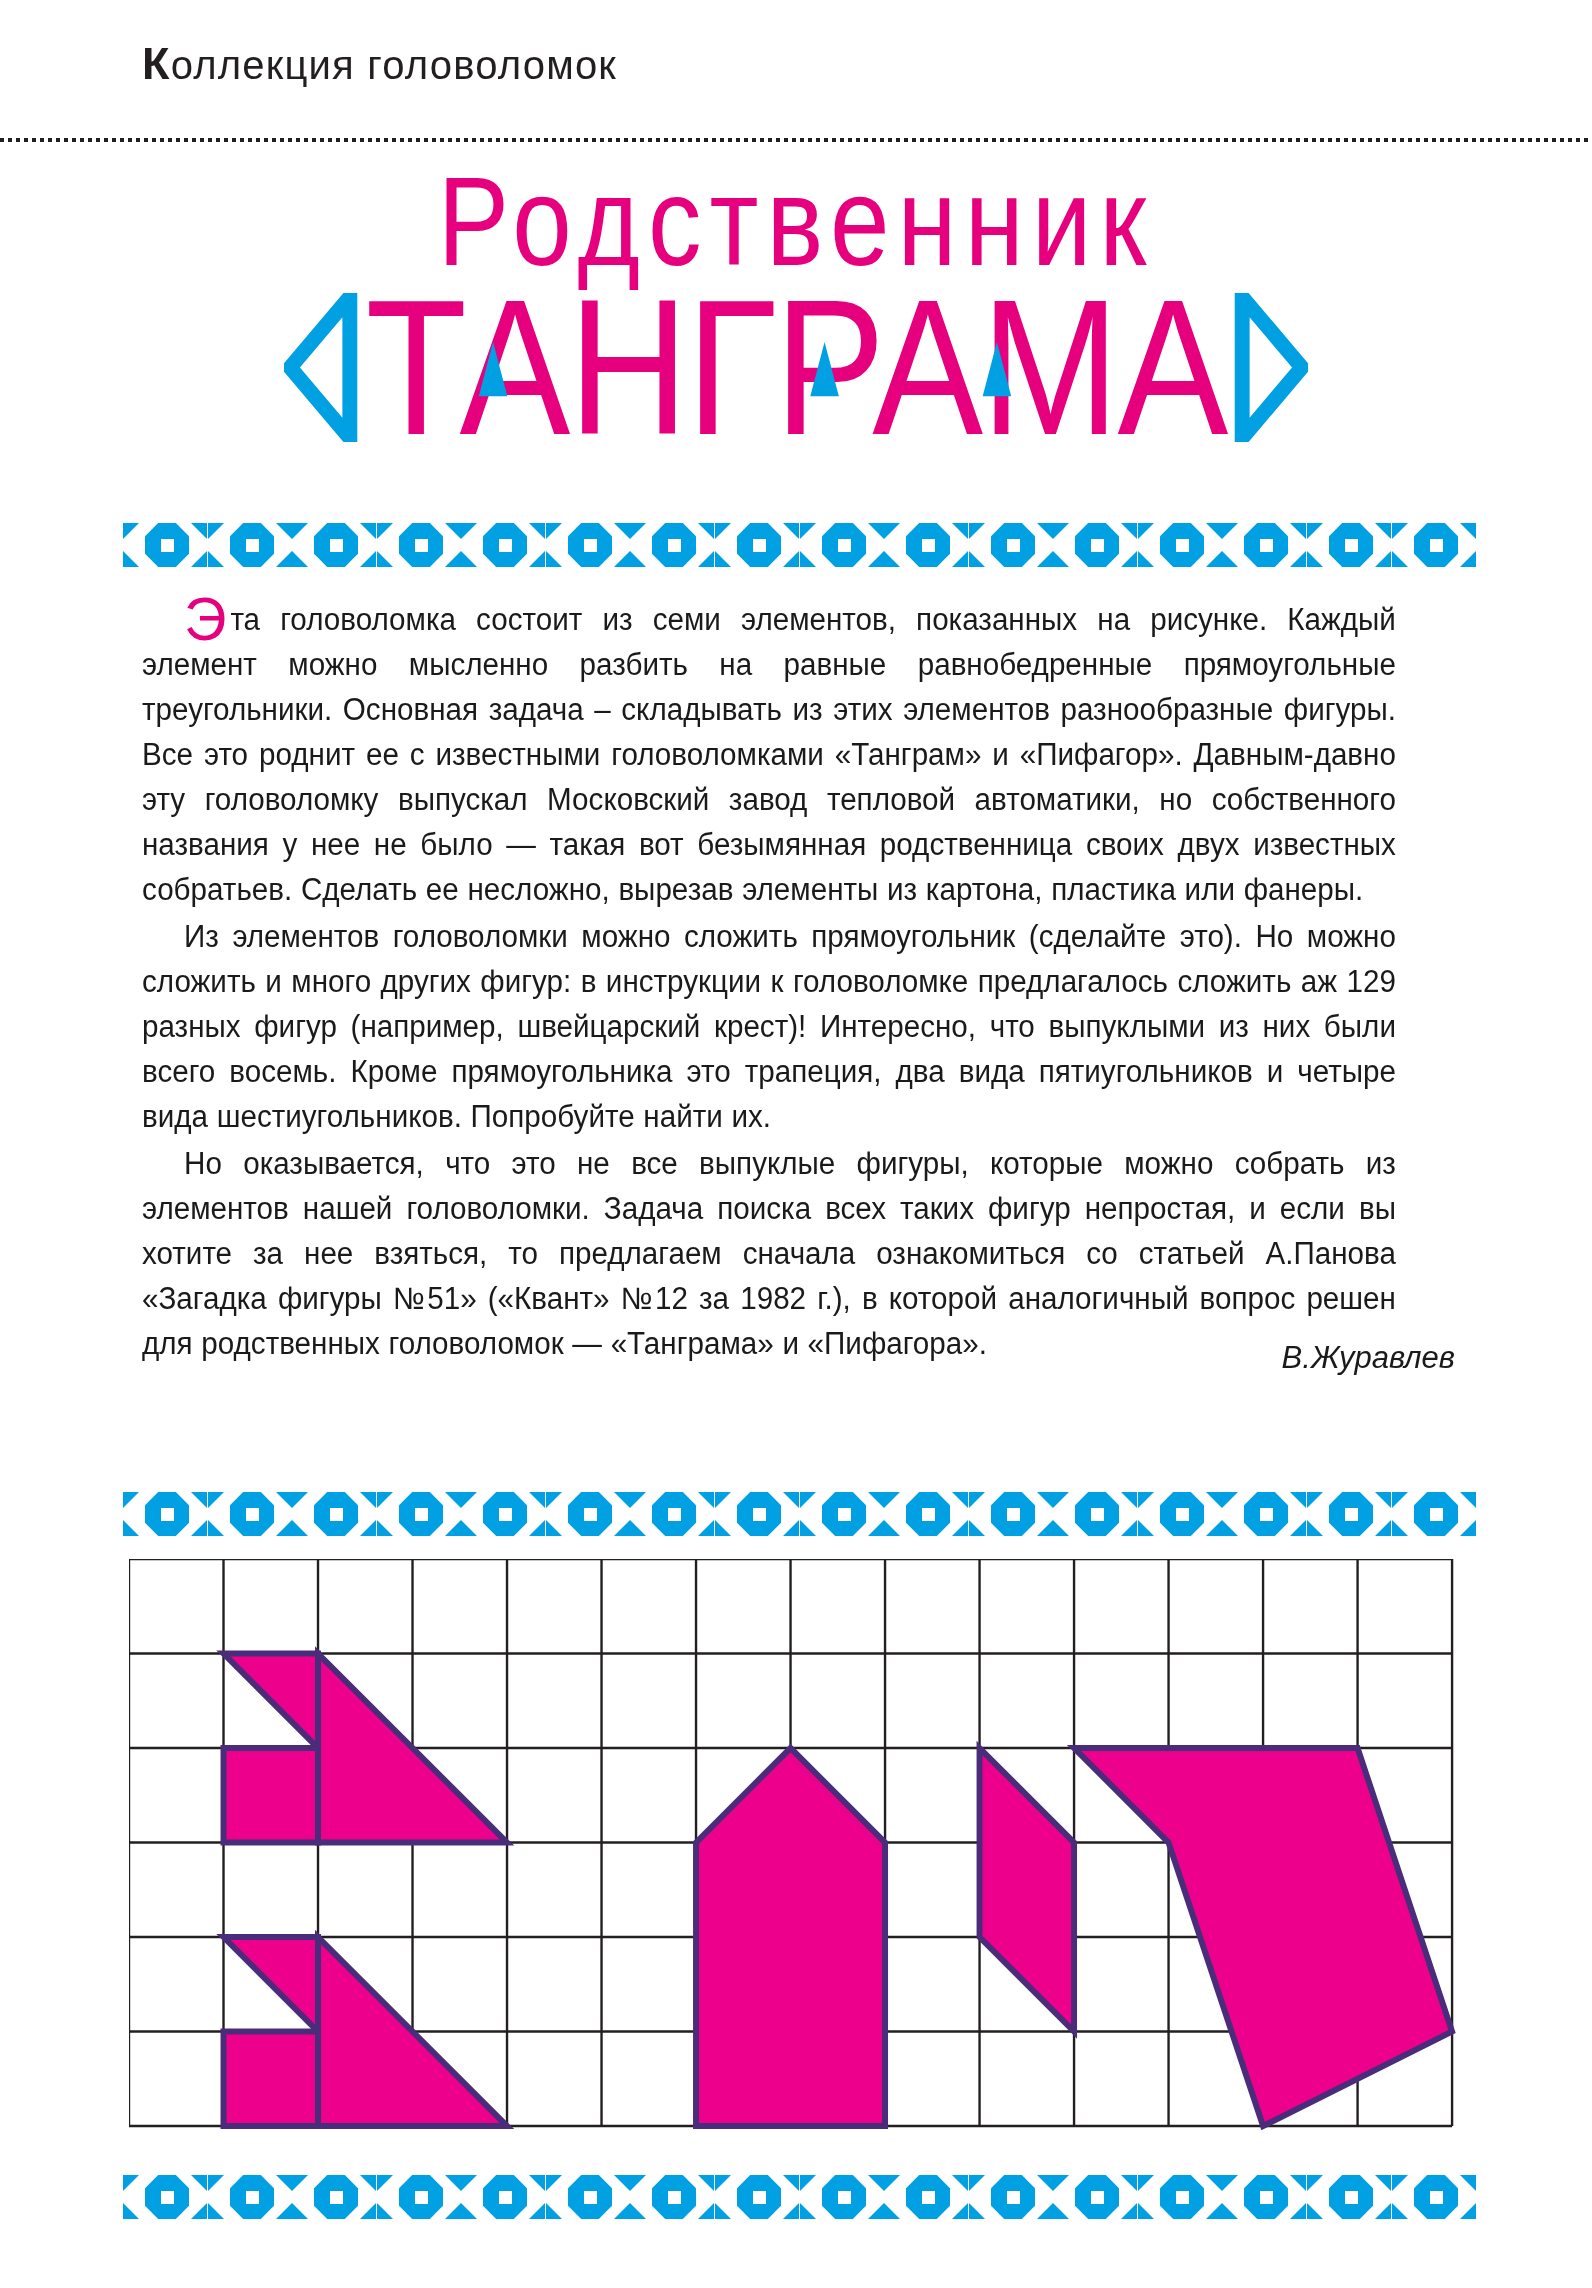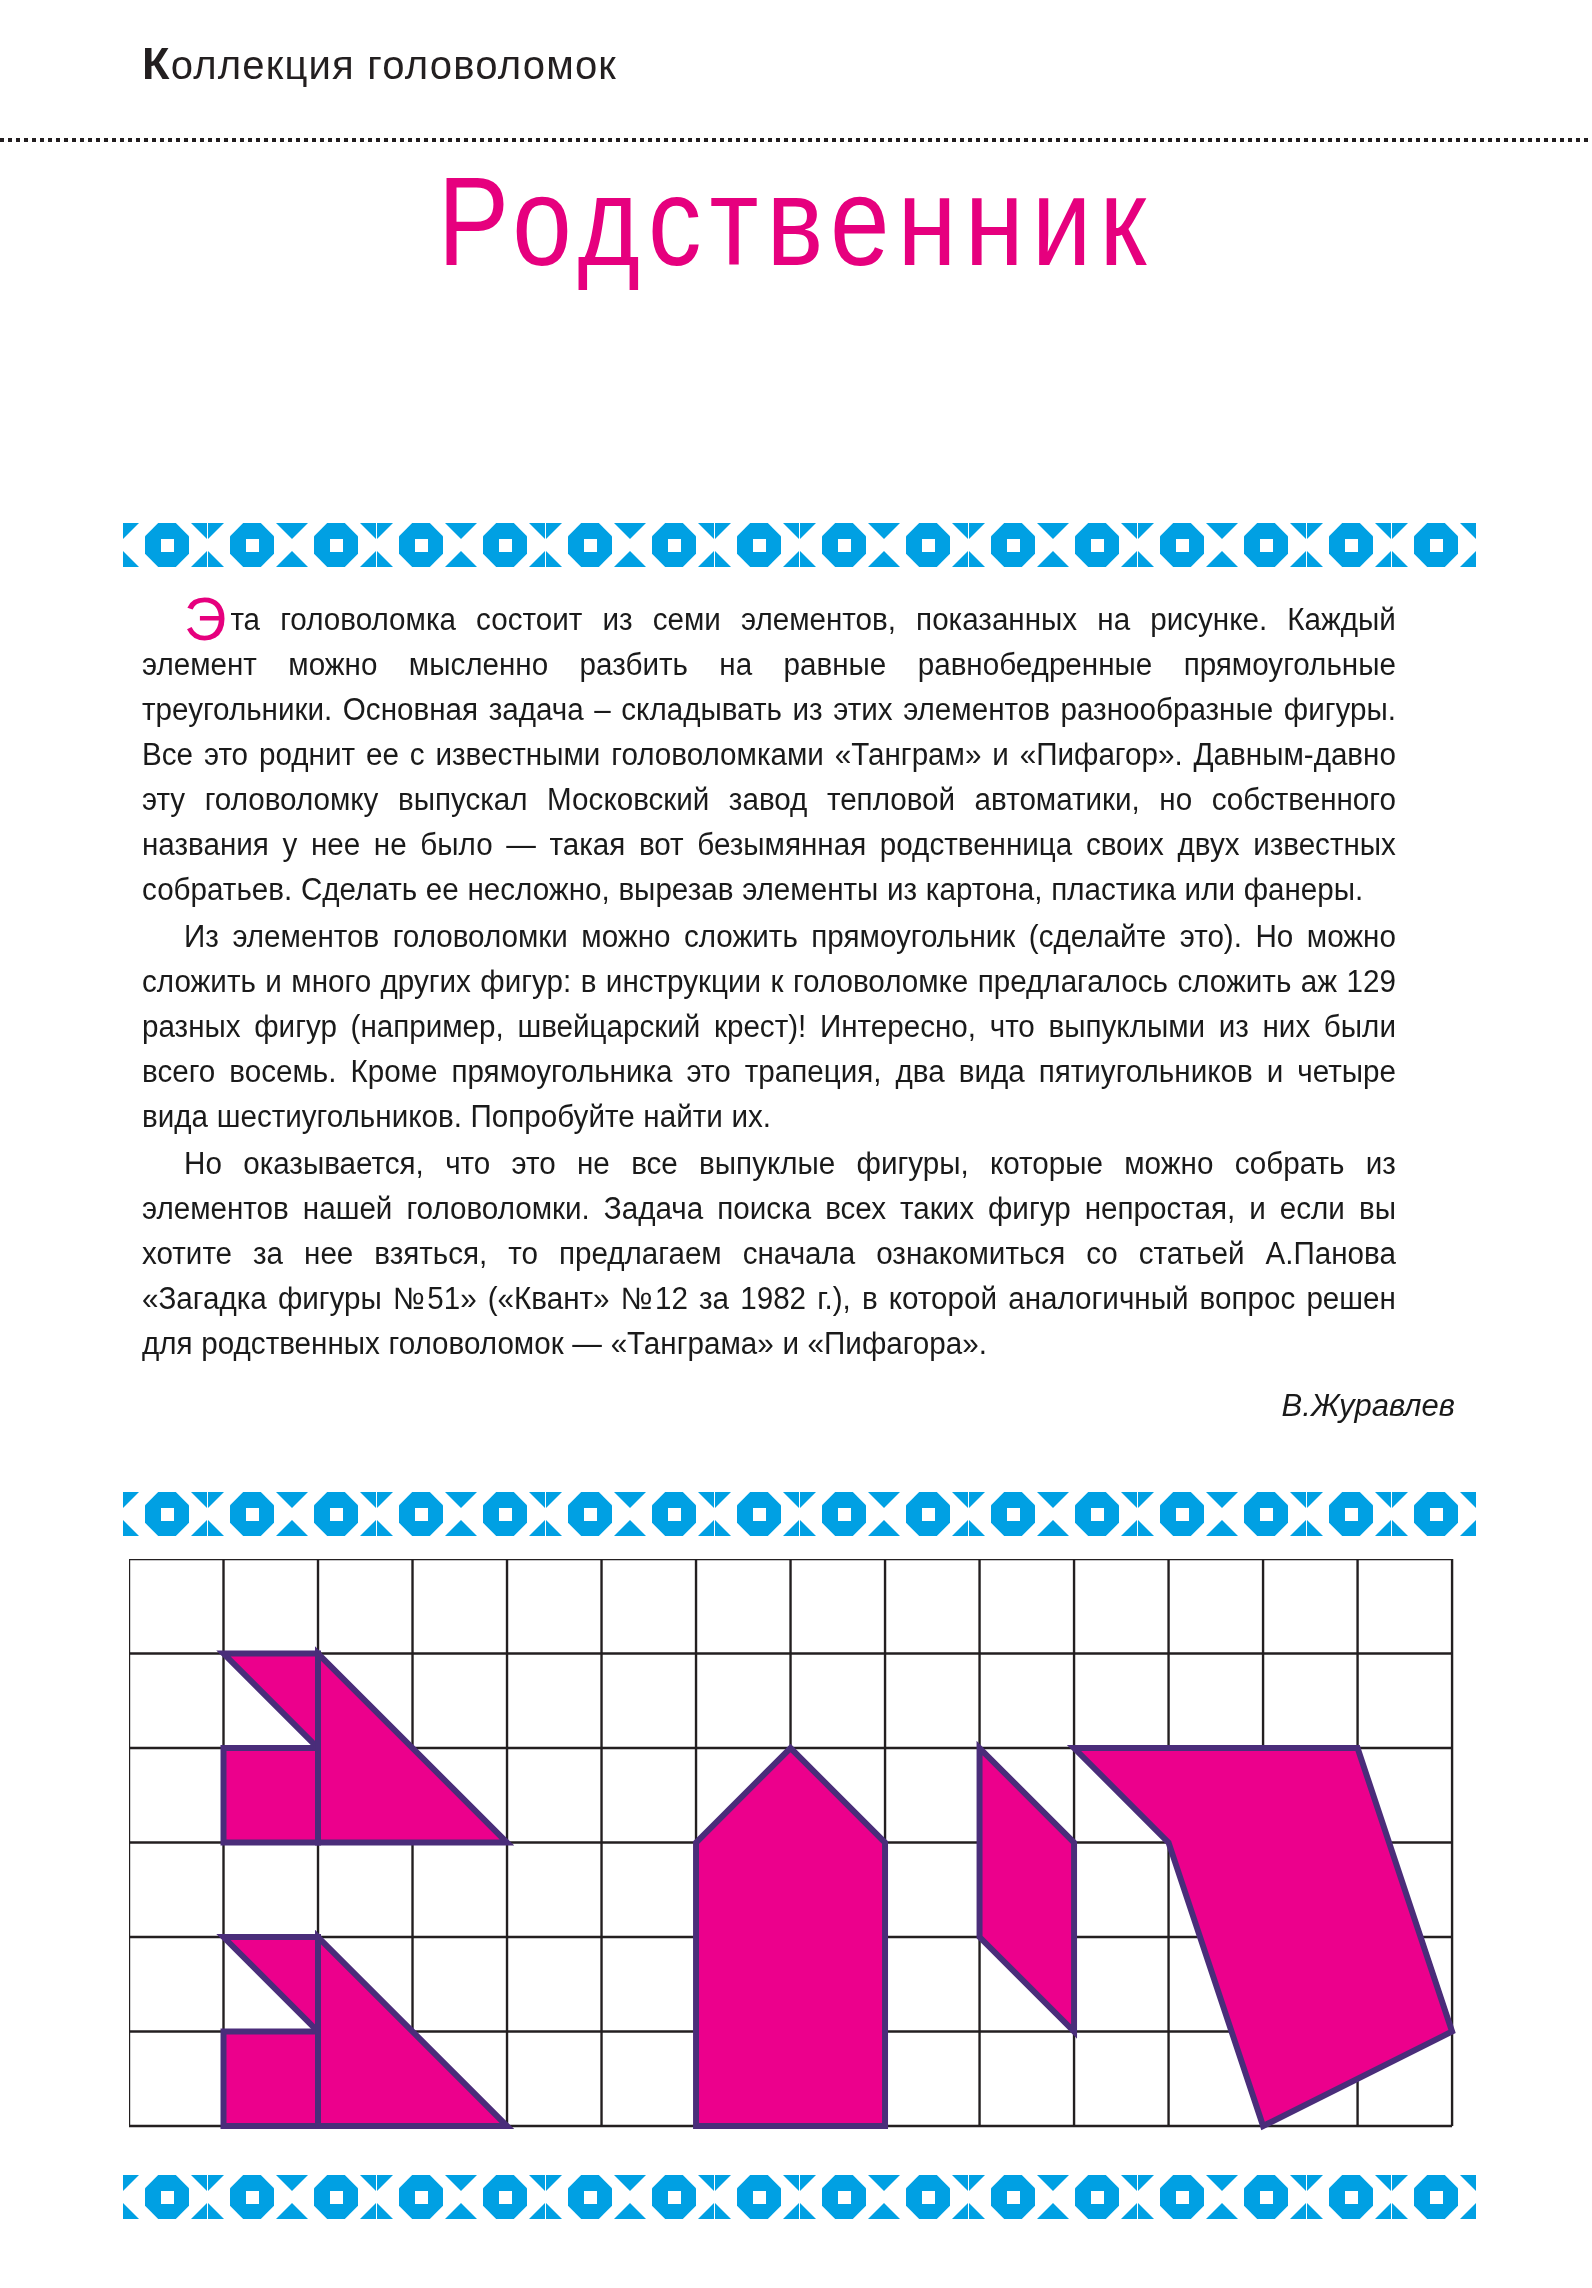--- a/index.html
+++ b/index.html
@@ -101,40 +101,58 @@
   .article p.first { text-indent:0; }
   .dropcap {
     float:left;
     color:#e6007e;
     font-size:62px;
     line-height:44px;
     padding:0 4px 0 44px;
     font-weight:400;
   }
   .byline {
-    position:absolute; left:142px; top:1388px; width:1313px;
+    position:absolute; left:142px; top:1340px; width:1313px;
     text-align:right; font-style:italic; font-size:31px; color:#1a1a1a;
   }
 
   
   .figure { position:absolute; left:0; top:1497px; width:1592px; height:677px; }
   .grid-svg { position:absolute; left:129px; top:62px; }
 </style>
 </head>
 <body>
 
 <div class="page">
 
   <div class="rubric">
     <span class="cap">К</span><span class="rest">оллекция головоломок</span>
   </div>
   <div class="dotrule"></div>
 
   <div class="title-wrap">
     <div class="title-line1">Родственник</div>
+    <div class="title-line2">
+
+      <svg class="tri-bracket" width="78" height="149" viewBox="0 0 78 150">
+        <path d="M66 4 L66 146 L6 75 Z" fill="none" stroke="#00a0e3" stroke-width="15" stroke-linejoin="miter"></path>
+      </svg>
+
+      <div class="tangram-word">
+        <span>ТАНГРАМА</span>
+        <span class="a-tri" style="left:111px; top:58px;"></span>
+        <span class="a-tri" style="left:436px; top:58px;"></span>
+        <span class="a-tri" style="left:605px; top:58px;"></span>
+      </div>
+
+      <svg class="tri-bracket" width="78" height="149" viewBox="0 0 78 150">
+        <path d="M12 4 L12 146 L72 75 Z" fill="none" stroke="#00a0e3" stroke-width="15" stroke-linejoin="miter"></path>
+      </svg>
+
+    </div>
   </div>
 
   <div class="band" id="band-top" style="left:129px; top:522px; width:1333px;">
       <div class="unit" style="left: 0px;">
         <span class="cor tl"></span>
         <span class="cor bl"></span>
         <span class="oct"></span>
         <span class="oct-hole"></span>
         <span class="cor tr"></span>
         <span class="cor br"></span>

